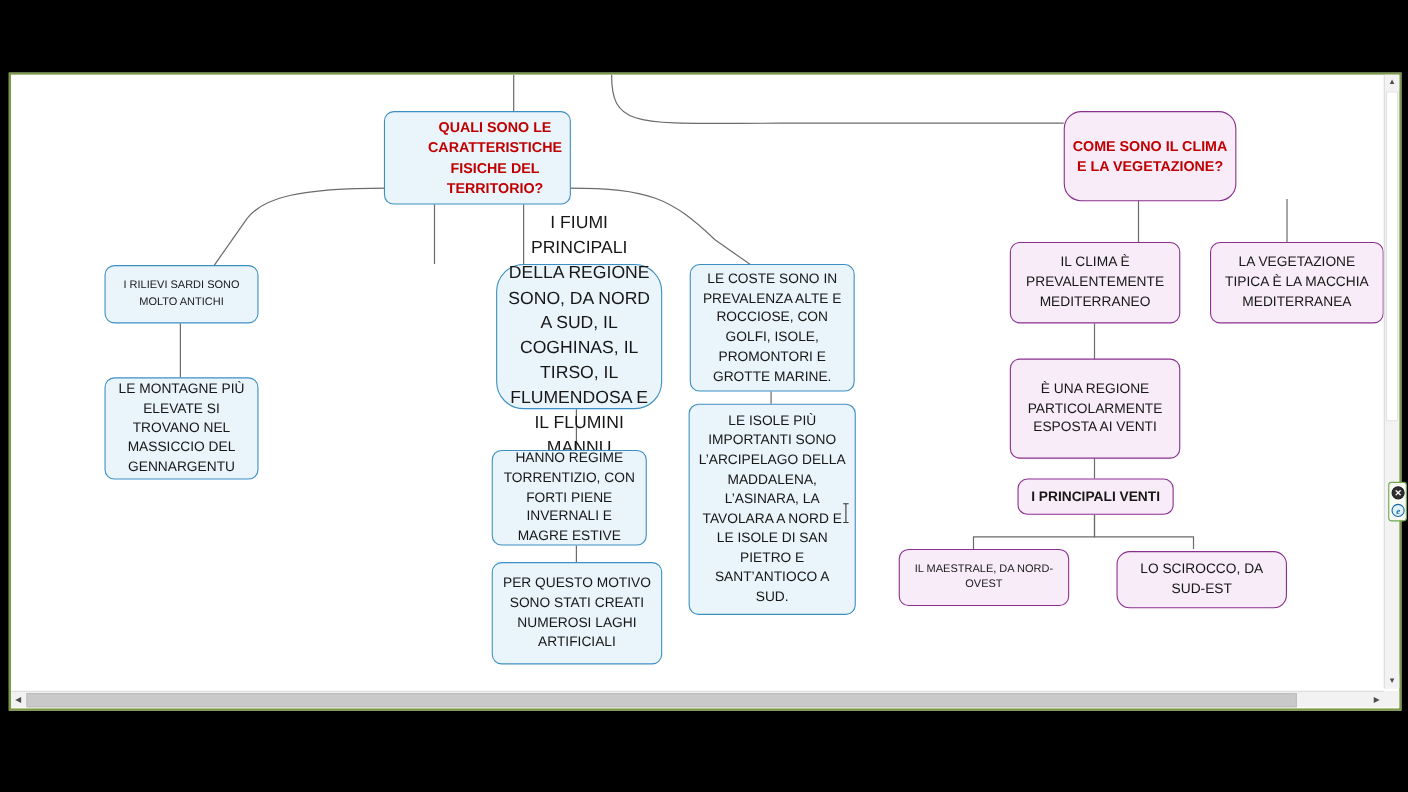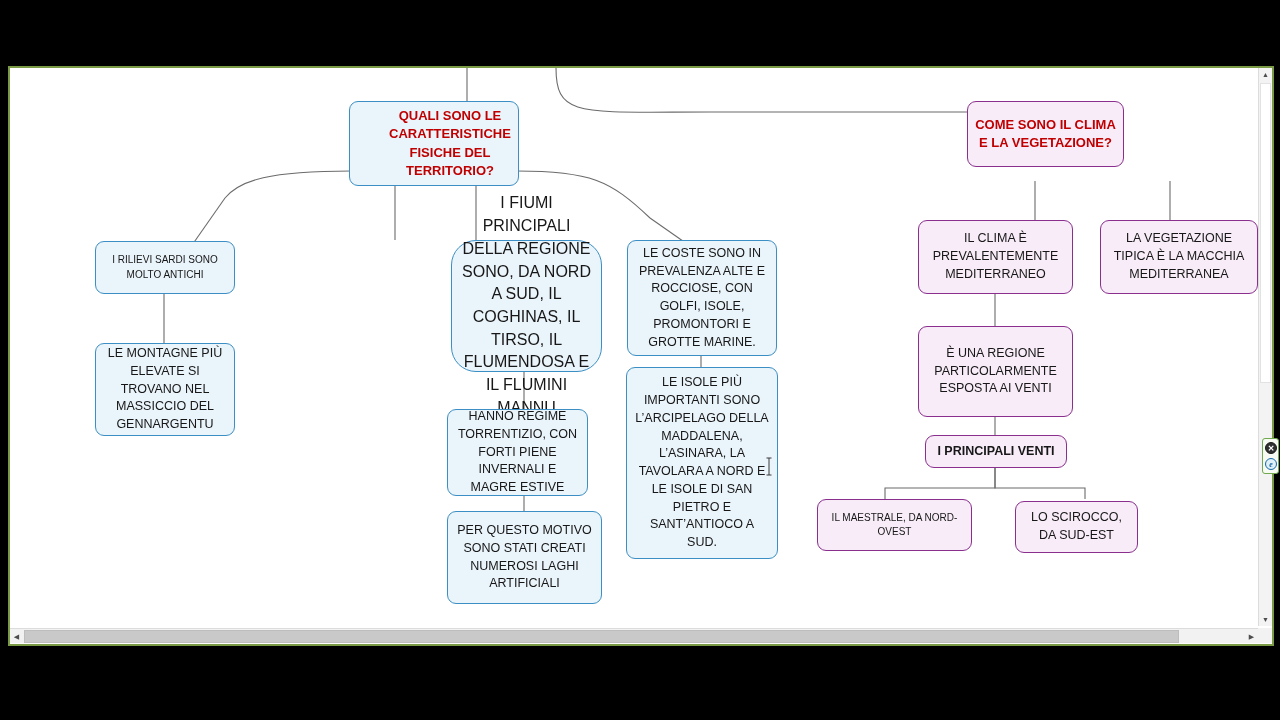--- a/index.html
+++ b/index.html
@@ -260,21 +260,21 @@
 
         <path d="M 985 400 L 985 420 L 875 420 L 875 431"></path>
         <path d="M 985 400 L 985 420 L 1075 420 L 1075 431"></path>
       </g>
     </svg>
 
     <div class="node blue" style="left:339px; top:33px; width:170px; height:85px; font-size:13px;padding-left:39px;">
       <span class="q-text">QUALI SONO LE CARATTERISTICHE FISICHE DEL TERRITORIO?</span>
     </div>
 
-    <div class="node purple" style="left:957px; top:33px; width:157px; height:66px; font-size:13px;">
+    <div class="node purple" style="left:957px; top:33px; width:157px; height:82px; font-size:13px;border-radius:16px;">
       <span class="q-text">COME SONO IL CLIMA E LA VEGETAZIONE?</span>
     </div>
 
     <div class="node blue" style="left:85px; top:173px; width:140px; height:53px; font-size:10px;">
       <span class="n-text">I RILIEVI SARDI SONO MOLTO ANTICHI</span>
     </div>
 
     <div class="node blue" style="left:85px; top:275px; width:140px; height:93px; font-size:12.5px;">
       <span class="n-text">LE MONTAGNE PIÙ ELEVATE SI TROVANO NEL MASSICCIO DEL GENNARGENTU</span>
     </div>
@@ -313,21 +313,21 @@
     </div>
 
     <div class="node purple" style="left:915px; top:367px; width:142px; height:33px; font-size:12.5px;">
       <span class="n-text bold-text">I PRINCIPALI VENTI</span>
     </div>
 
     <div class="node purple" style="left:807px; top:431px; width:155px; height:52px; font-size:10px;">
       <span class="n-text">IL MAESTRALE, DA NORD-OVEST</span>
     </div>
 
-    <div class="node purple" style="left:1005px; top:433px; width:123px; height:52px; font-size:12.5px;">
+    <div class="node purple" style="left:1005px; top:433px; width:155px; height:52px; font-size:12.5px;border-radius:12px;">
       <span class="n-text">LO SCIROCCO, DA SUD-EST</span>
     </div>
 
   </div>
 
   <svg id="ibeam" viewBox="0 0 8 19">
     <g stroke="#3a3a3a" stroke-width="1" fill="none">
       <path d="M 4 1 L 4 18"></path>
       <path d="M 1.5 1 L 6.5 1"></path>
       <path d="M 1.5 18 L 6.5 18"></path>

